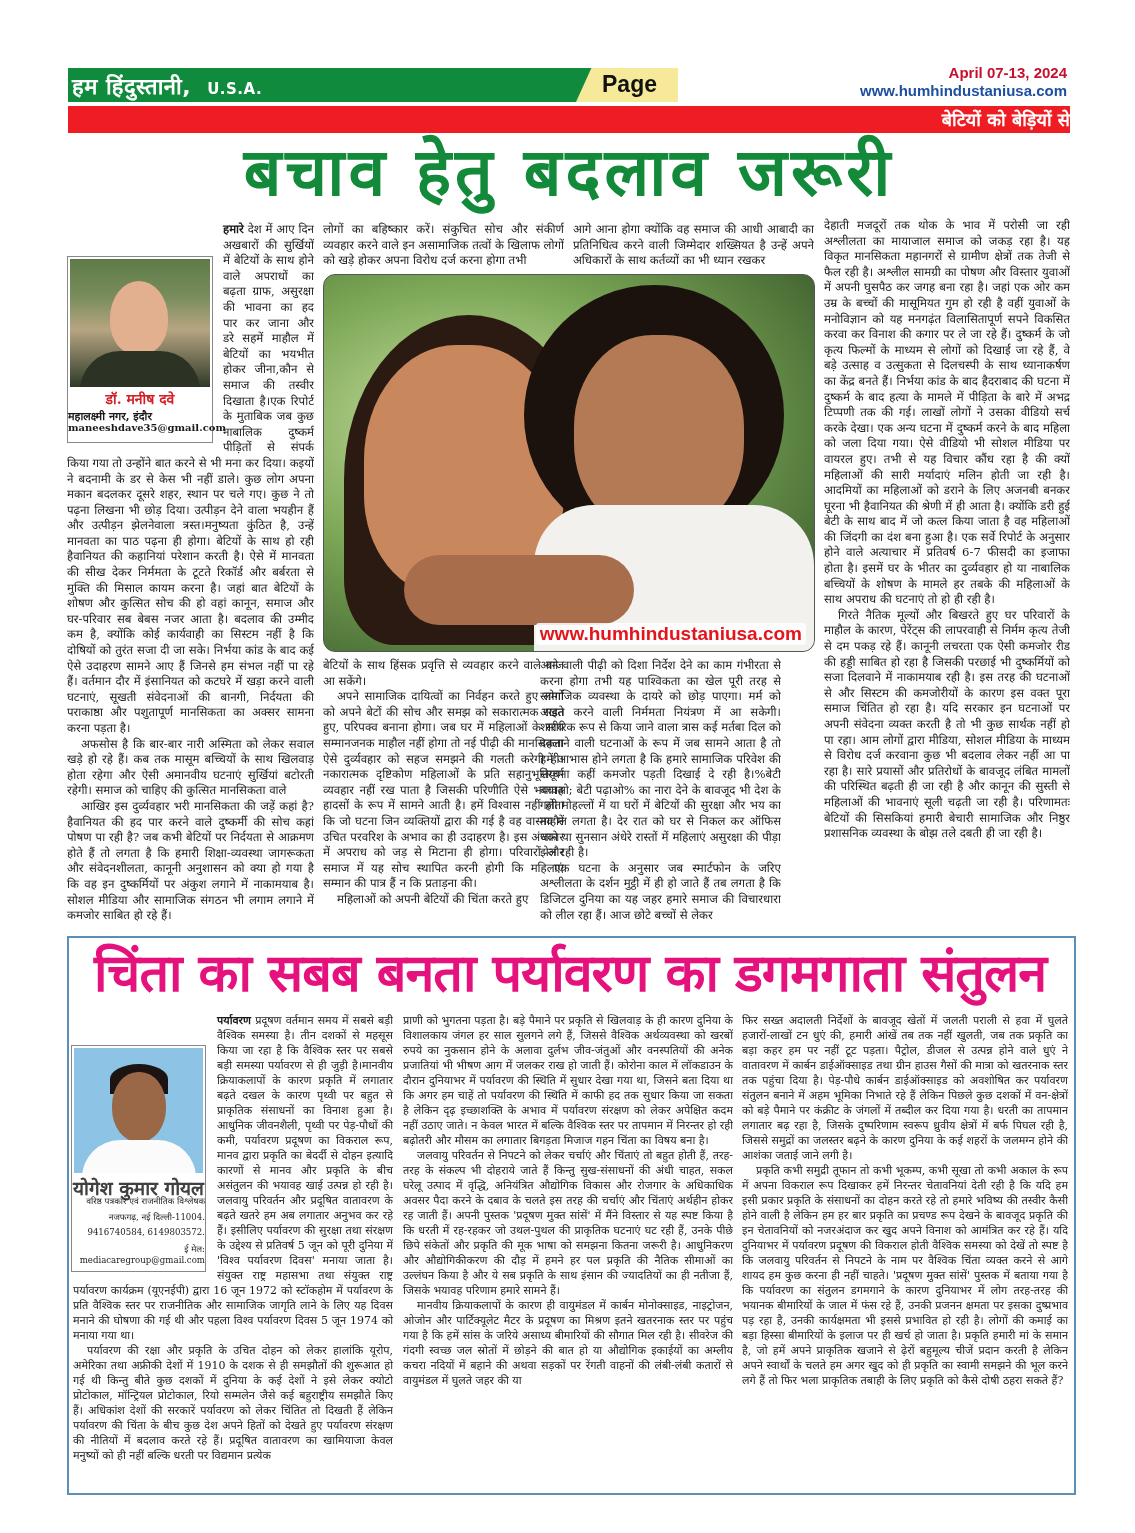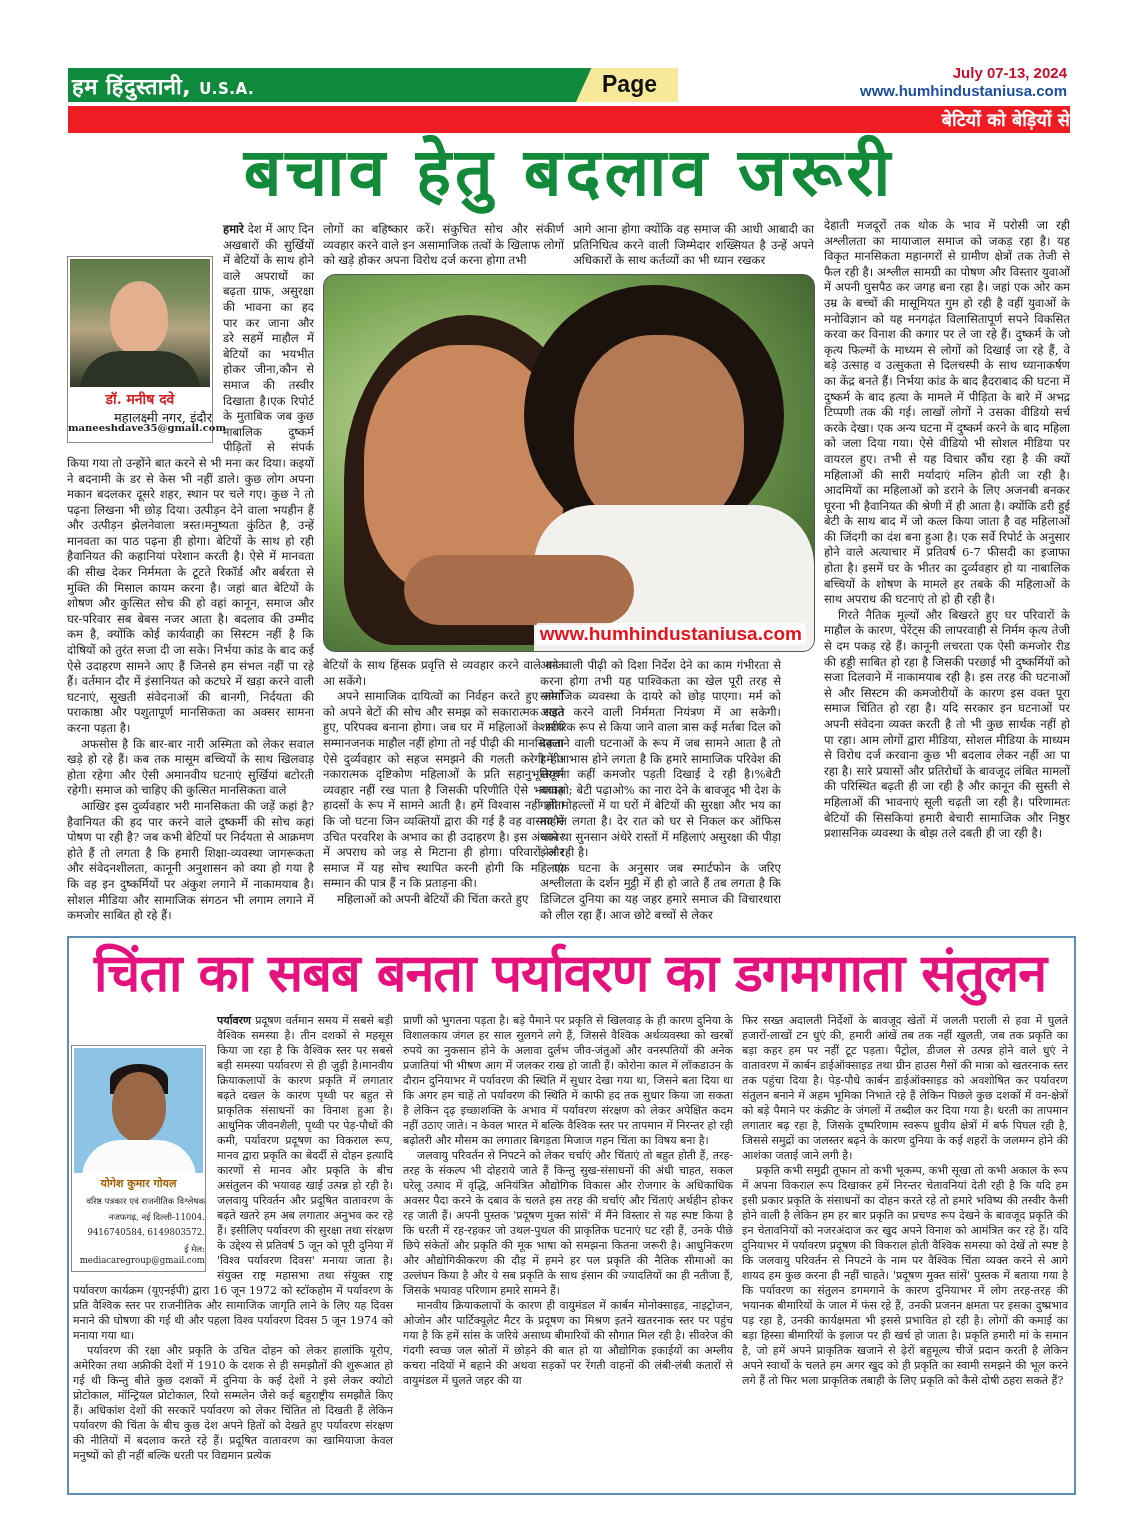--- a/index.html
+++ b/index.html
@@ -4,21 +4,21 @@
 <style>
   html, body { margin:0; padding:0; background:#ffffff; }
   body { width:1135px; height:1533px; position:relative; overflow:hidden;
          font-family:"DejaVu Serif", serif; color:#1a1a1a; }
   .abs { position:absolute; }
 
   
   #masthead-bar { left:68px; top:68px; width:610px; height:34px; background:#108a3c; overflow:hidden; }
   #masthead-bar .paper-name { position:absolute; left:4px; top:2px; color:#fff; font-family:"DejaVu Sans",sans-serif;
        font-weight:bold; font-size:22px; letter-spacing:0.5px; white-space:nowrap; }
-  #masthead-bar .edition { font-size:15px; margin-left:8px; }
+  #masthead-bar .edition { font-size:15px; margin-left:16px; }
   #page-tab { position:absolute; left:508px; top:0; width:110px; height:34px; background:#f7e99a;
        clip-path:polygon(14% 0,100% 0,100% 100%,0 100%); }
   #page-tab span { position:absolute; left:26px; top:3px; font-family:"Liberation Sans",sans-serif; font-weight:bold;
        font-size:23px; color:#111; }
   #issue-date { right:68px; top:64px; color:#c8102e; font-family:"Liberation Sans",sans-serif; font-weight:bold; font-size:15px; text-align:right; }
   #site-url { right:68px; top:82px; color:#1f4fa0; font-family:"Liberation Sans",sans-serif; font-weight:bold; font-size:15px; text-align:right; }
 
   #kicker-bar { left:68px; top:106px; width:1002px; height:27px; background:#ef1c24; color:#fff; text-align:right;
        font-family:"DejaVu Sans",sans-serif; font-weight:bold; font-size:18px; line-height:27px; }
   #headline-1 { left:68px; top:134px; width:1002px; text-align:center; color:#138a3a; font-family:"DejaVu Sans",sans-serif;
@@ -30,21 +30,21 @@
   .col p.first { text-indent:0; }
   .lead { font-weight:bold; }
 
   
   #byline-1 { left:67px; top:256px; width:144px; height:185px; border:1px solid #888; background:#fff; }
   #byline-1 .photo { position:absolute; left:2px; top:2px; width:140px; height:128px;
        background:linear-gradient(180deg,#5d7b48 0%,#7a8d5c 30%,#b7a582 55%,#2e3a28 100%); overflow:hidden; }
   #byline-1 .face { position:absolute; left:40px; top:22px; width:58px; height:74px; border-radius:50% 50% 45% 45%; background:#e2b08f; }
   #byline-1 .coat { position:absolute; left:10px; top:92px; width:120px; height:40px; border-radius:40px 40px 0 0; background:#2d3324; }
   #byline-1 .name { position:absolute; left:0; top:132px; width:144px; text-align:center; color:#d32027; font-weight:bold; font-size:14px; }
-  #byline-1 .place { position:absolute; left:0; top:151px; width:144px; text-align:right; font-size:13px; font-weight:normal; }
+  #byline-1 .place { position:absolute; left:0; top:151px; width:144px; text-align:left; font-size:11px; font-weight:bold; }
   #byline-1 .email { position:absolute; left:0; top:165px; width:144px; text-align:center; font-size:10px; font-weight:bold; }
 
   
   #hero-photo { left:323px; top:274px; width:490px; height:376px; border-radius:12px; overflow:hidden;
        background:radial-gradient(ellipse at 30% 40%, #cfe3a4 0%, #7aa655 45%, #2f4e25 100%); border:1px solid #555; }
   #hero-photo .woman { position:absolute; left:40px; top:70px; width:200px; height:250px; border-radius:46% 46% 40% 40%; background:#c9875e; }
   #hero-photo .woman-hair { position:absolute; left:20px; top:40px; width:250px; height:330px; border-radius:50% 50% 20% 20%; background:#2a1a12; }
   #hero-photo .girl-hair { position:absolute; left:200px; top:10px; width:260px; height:260px; border-radius:50%; background:#1b120e; }
   #hero-photo .girl { position:absolute; left:250px; top:60px; width:170px; height:200px; border-radius:46%; background:#b37a55; }
   #hero-photo .shirt { position:absolute; left:210px; top:230px; width:280px; height:150px; border-radius:60px 60px 0 0; background:#f3f1ee; }
@@ -54,33 +54,33 @@
 
   
   #article-2-frame { left:67px; top:936px; width:1005px; height:555px; border:2px solid #5b8fb7; }
   #headline-2 { left:70px; top:938px; width:1000px; text-align:center; color:#e5127d; font-family:"DejaVu Sans",sans-serif;
        font-weight:bold; font-size:52px; line-height:70px; white-space:nowrap; letter-spacing:-1px; }
   #byline-2 { left:71px; top:1045px; width:133px; height:225px; border:1px solid #888; background:#fff; }
   #byline-2 .photo { position:absolute; left:2px; top:2px; width:129px; height:125px; background:#8dc4e6; overflow:hidden; }
   #byline-2 .face { position:absolute; left:38px; top:24px; width:54px; height:70px; border-radius:48%; background:#9a6747; }
   #byline-2 .hair { position:absolute; left:36px; top:16px; width:58px; height:30px; border-radius:50% 50% 0 0; background:#1b1412; }
   #byline-2 .shirt { position:absolute; left:8px; top:92px; width:114px; height:40px; border-radius:38px 38px 0 0; background:#fbfbfb; }
-  #byline-2 .name { position:absolute; left:0; top:129px; width:133px; text-align:center; color:#a16207; font-weight:bold; font-size:11px; }
+  #byline-2 .name { position:absolute; left:0; top:129px; width:133px; text-align:center; color:#404040; font-weight:bold; font-size:19px; }
   #byline-2 .line { position:absolute; left:0; width:133px; text-align:right; font-size:8.6px; }
 </style>
 </head>
 <body>
 
 <div id="masthead-bar" class="abs">
   <span class="paper-name"><span>हम हिंदुस्तानी,</span><span class="edition">U.S.A.</span></span>
   <div id="page-tab">
       <span>Page 40</span>
     </div>
 </div>
-<div id="issue-date" class="abs">July 07-13, 2024</div>
+<div id="issue-date" class="abs">April 07-13, 2024</div>
 <div id="site-url" class="abs">www.humhindustaniusa.com</div>
 
 <div id="kicker-bar" class="abs">बेटियों को बेड़ियों से</div>
 <div id="headline-1" class="abs">बचाव हेतु बदलाव जरूरी</div>
 
 <div class="col" style="left:67px; top:222px; width:247px; height:705px;">
   <div style="float:left; width:150px; height:192px; margin:32px 6px 2px 0;"></div>
   <p class="first"><span class="lead">हमारे</span> <span>देश में आए दिन अखबारों की सुर्खियों में बेटियों के साथ होने वाले अपराधों का बढ़ता ग्राफ, असुरक्षा की भावना का हद पार कर जाना और डरे सहमें माहौल में बेटियों का भयभीत होकर जीना,कौन से समाज की तस्वीर दिखाता है।एक रिपोर्ट के मुताबिक जब कुछ नाबालिक दुष्कर्म पीड़ितों से संपर्क किया गया तो उन्होंने बात करने से भी मना कर दिया। कइयों ने बदनामी के डर से केस भी नहीं डाले। कुछ लोग अपना मकान बदलकर दूसरे शहर, स्थान पर चले गए। कुछ ने तो पढ़ना लिखना भी छोड़ दिया। उत्पीड़न देने वाला भयहीन हैं और उत्पीड़न झेलनेवाला त्रस्त।मनुष्यता कुंठित है, उन्हें मानवता का पाठ पढ़ना ही होगा। बेटियों के साथ हो रही हैवानियत की कहानियां परेशान करती है। ऐसे में मानवता की सीख देकर निर्ममता के टूटते रिकॉर्ड और बर्बरता से मुक्ति की मिसाल कायम करना है। जहां बात बेटियों के शोषण और कुत्सित सोच की हो वहां कानून, समाज और घर-परिवार सब बेबस नजर आता है। बदलाव की उम्मीद कम है, क्योंकि कोई कार्यवाही का सिस्टम नहीं है कि दोषियों को तुरंत सजा दी जा सके। निर्भया कांड के बाद कई ऐसे उदाहरण सामने आए हैं जिनसे हम संभल नहीं पा रहे हैं। वर्तमान दौर में इंसानियत को कटघरे में खड़ा करने वाली घटनाएं, सूखती संवेदनाओं की बानगी, निर्दयता की पराकाष्ठा और पशुतापूर्ण मानसिकता का अक्सर सामना करना पड़ता है।</span></p>
   <p>अफसोस है कि बार-बार नारी अस्मिता को लेकर सवाल खड़े हो रहे हैं। कब तक मासूम बच्चियों के साथ खिलवाड़ होता रहेगा और ऐसी अमानवीय घटनाएं सुर्खियां बटोरती रहेगी। समाज को चाहिए की कुत्सित मानसिकता वाले</p>
   <p>आखिर इस दुर्व्यवहार भरी मानसिकता की जड़ें कहां है? हैवानियत की हद पार करने वाले दुष्कर्मी की सोच कहां पोषण पा रही है? जब कभी बेटियों पर निर्दयता से आक्रमण होते हैं तो लगता है कि हमारी शिक्षा-व्यवस्था जागरूकता और संवेदनशीलता, कानूनी अनुशासन को क्या हो गया है कि वह इन दुष्कर्मियों पर अंकुश लगाने में नाकामयाब है। सोशल मीडिया और सामाजिक संगठन भी लगाम लगाने में कमजोर साबित हो रहे हैं।</p>

